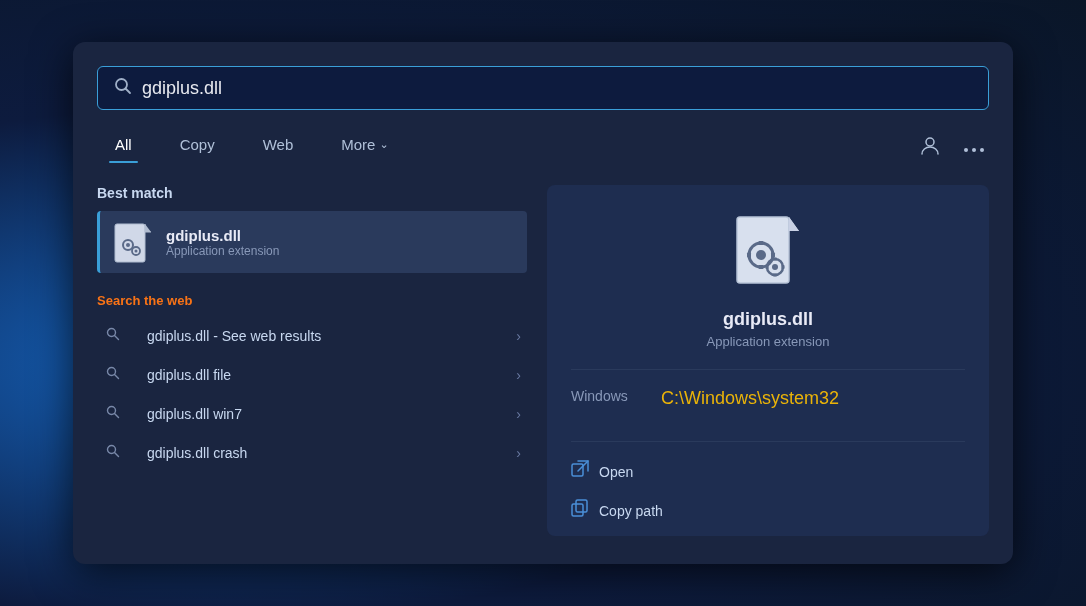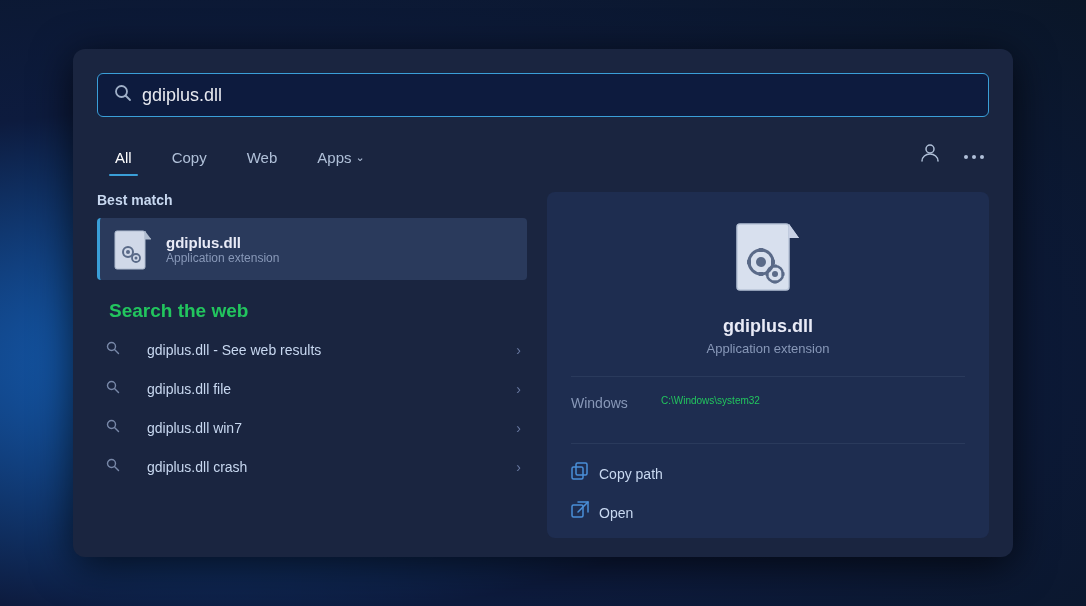--- a/index.html
+++ b/index.html
@@ -12,21 +12,21 @@
       align-items: center;
       justify-content: center;
       font-family: 'Segoe UI', Arial, sans-serif;
       overflow: hidden;
     }
 
     .search-panel {
       width: 940px;
       background: #1a2540;
       border-radius: 12px;
-      padding: 24px 24px 19px 24px;
+      padding: 24px 24px 28px 24px;
       box-shadow: 0 8px 40px rgba(0,0,0,0.7);
       position: relative;
     }
 
     
     .search-bar {
       display: flex;
       align-items: center;
       background: #0d1b3e;
       border: 1.5px solid #3a9fd8;
@@ -48,23 +48,23 @@
       outline: none;
       color: #e8eaf0;
       font-size: 18px;
       flex: 1;
       caret-color: #3a9fd8;
     }
 
     
     .tabs {
       display: flex;
-      align-items: flex-end;
+      align-items: flex-start;
       margin-bottom: 20px;
-      gap: 4px;
+      gap: 12px;
     }
 
     .tab {
       padding: 6px 18px;
       color: #b0c0d8;
       font-size: 15px;
       cursor: pointer;
       position: relative;
       user-select: none;
     }
@@ -154,25 +154,24 @@
       font-weight: 600;
     }
 
     .best-match-item .item-info .item-subtitle {
       color: #8898b8;
       font-size: 12px;
     }
 
     
     .web-search-label {
-      color: #22c55e;
-      font-size: 19px;
+      color: #f97316;
+      font-size: 13px;
       font-weight: 600;
       margin-bottom: 8px;
-      margin-left: 12px;
     }
 
     .web-result-item {
       display: flex;
       align-items: center;
       padding: 11px 6px;
       cursor: pointer;
       border-radius: 4px;
     }
 
@@ -261,22 +260,22 @@
     }
 
     .detail-label {
       color: #8898b8;
       font-size: 14px;
       width: 90px;
       flex-shrink: 0;
     }
 
     .detail-value {
-      color: #22c55e;
-      font-size: 10px;
+      color: #eab308;
+      font-size: 18px;
     }
 
     .right-divider2 {
       height: 1px;
       background: #2a3a5c;
       margin: 8px 24px 14px 24px;
     }
 
     .right-actions {
       padding: 0 24px 10px 24px;
@@ -329,21 +328,21 @@
     <div class="tab active">
       <span>All</span>
     </div>
     <div class="tab">
       <span>Copy</span>
     </div>
     <div class="tab">
       <span>Web</span>
     </div>
     <div class="tab tab-more">
-      <span>Apps</span>
+      <span>More</span>
       <span class="chevron">⌄</span>
     </div>
     <div class="tabs-spacer"></div>
     <div class="tab-actions">
       <div class="tab-action-btn">
         <svg width="22" height="22" viewBox="0 0 22 22" fill="none">
           <circle cx="11" cy="8" r="4" stroke="#b0c0d8" stroke-width="1.5"></circle>
           <path d="M3 20c0-4 3.6-7 8-7s8 3 8 7" stroke="#b0c0d8" stroke-width="1.5" stroke-linecap="round"></path>
         </svg>
       </div>
@@ -474,37 +473,37 @@
         </div>
       </div>
 
       <div class="right-divider2"></div>
 
       <div class="right-actions">
 
         <div class="action-item">
           <span class="action-icon">
             <svg width="18" height="18" viewBox="0 0 18 18" fill="none">
-              <rect x="1" y="5" width="11" height="12" rx="1.5" stroke="#4a8fd8" stroke-width="1.5"></rect>
-              <rect x="5" y="1" width="11" height="12" rx="1.5" stroke="#4a8fd8" stroke-width="1.5"></rect>
-            </svg>
-          </span>
-          <span class="action-label">Copy path</span>
-        </div>
-
-        <div class="action-item">
-          <span class="action-icon">
-            <svg width="18" height="18" viewBox="0 0 18 18" fill="none">
               <rect x="1" y="4" width="11" height="12" rx="1.5" stroke="#4a8fd8" stroke-width="1.5"></rect>
               <path d="M7 1h10v10" stroke="#4a8fd8" stroke-width="1.5" stroke-linecap="round" stroke-linejoin="round"></path>
               <line x1="7" y1="11" x2="17" y2="1" stroke="#4a8fd8" stroke-width="1.5" stroke-linecap="round"></line>
             </svg>
           </span>
           <span class="action-label">Open</span>
         </div>
 
+        <div class="action-item">
+          <span class="action-icon">
+            <svg width="18" height="18" viewBox="0 0 18 18" fill="none">
+              <rect x="1" y="5" width="11" height="12" rx="1.5" stroke="#4a8fd8" stroke-width="1.5"></rect>
+              <rect x="5" y="1" width="11" height="12" rx="1.5" stroke="#4a8fd8" stroke-width="1.5"></rect>
+            </svg>
+          </span>
+          <span class="action-label">Copy path</span>
+        </div>
+
       </div>
 
     </div>
 
   </div>
 
 </div>
 
 </body></html>

